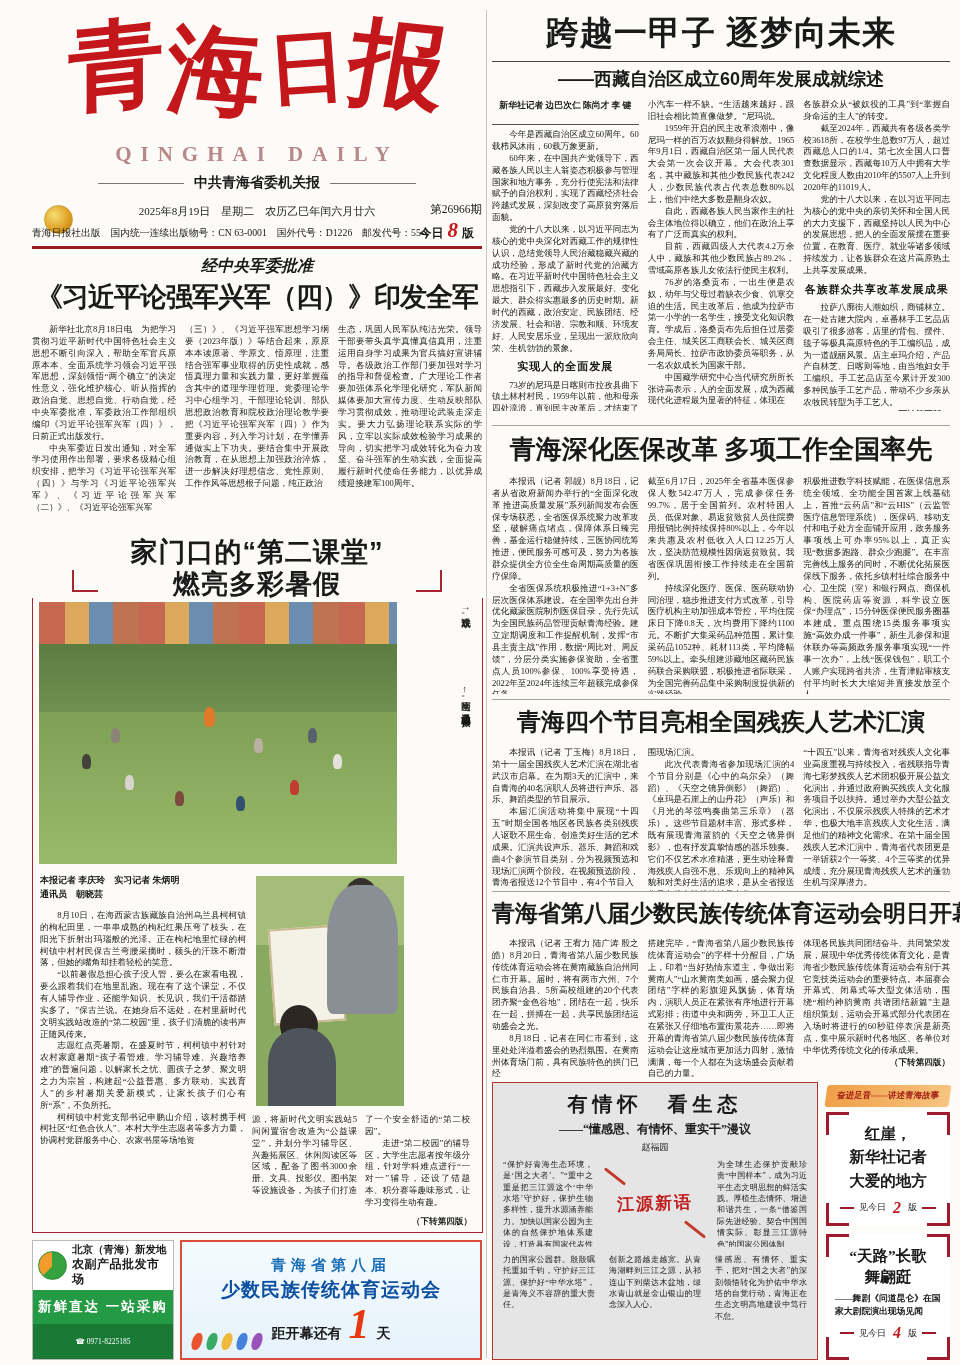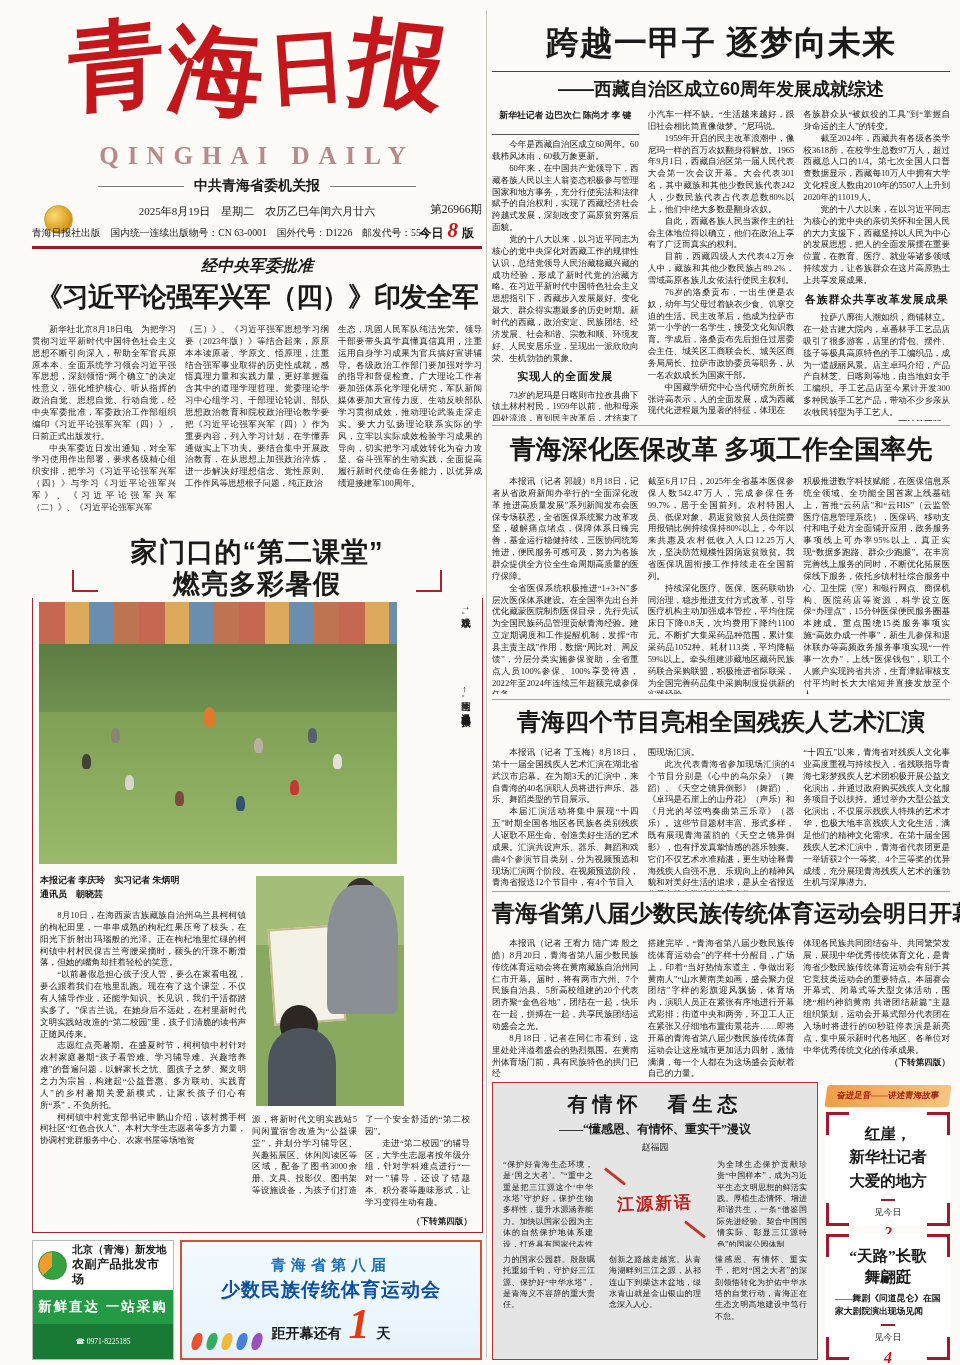--- a/index.html
+++ b/index.html
@@ -5,21 +5,21 @@
   html,body{margin:0;padding:0;background:#e8e6e0;}
   .page{position:relative;width:960px;height:1365px;background:#fcfbf7;font-family:"Liberation Serif",serif;color:#1a1a1a;overflow:hidden;margin:0 auto;}
   
   .masthead{position:absolute;left:32px;top:10px;width:450px;height:234px;}
   .mh-title{text-align:center;height:132px;white-space:nowrap;}
   .cal{display:inline-block;font-size:96px;line-height:1.15;font-weight:900;color:#c4171b;font-family:"DejaVu Serif",serif;}
   .c1{transform:rotate(-6deg) skewX(-6deg);}
   .c2{transform:rotate(4deg) translateY(6px);}
   .c3{font-size:78px;transform:rotate(-4deg) translateY(-4px);}
   .c4{transform:rotate(6deg) skewX(-4deg);}
-  .mh-en{text-align:center;font-size:25px;letter-spacing:9px;font-weight:700;color:#b8898b;margin-top:0px;}
+  .mh-en{text-align:center;font-size:21px;letter-spacing:9px;font-weight:700;color:#b8898b;margin-top:0px;}
   .mh-organ{display:flex;align-items:center;justify-content:center;gap:10px;margin-top:7px;font-size:14px;font-weight:700;}
   .dash{width:86px;height:1px;background:#777;}
   .mh-logo{position:absolute;left:12px;bottom:10px;width:27px;height:27px;border-radius:50%;background:radial-gradient(circle at 35% 35%,#f8dd74,#dd9d20 60%,#b07212);border:1px solid #c9a139;}
   .mh-date{position:absolute;left:80px;bottom:25px;width:290px;text-align:center;font-size:11px;}
   .mh-pub{position:absolute;left:0px;bottom:4px;width:378px;font-size:9.8px;white-space:nowrap;}
   .mh-issue{position:absolute;right:0;bottom:27px;font-size:11.5px;}
   .mh-today{position:absolute;right:8px;bottom:1px;font-size:12px;font-weight:700;display:flex;align-items:baseline;}
   .red8{color:#c4171b;font-size:21px;font-weight:900;font-style:italic;margin:0 4px;}
   .rule-red{position:absolute;left:32px;top:246px;width:450px;height:3px;background:#9c1b20;}
   .vdiv{position:absolute;left:486px;top:10px;width:1px;height:1348px;background:#c9c5bc;}
@@ -27,21 +27,21 @@
   
   .art{position:absolute;}
   .art-body{display:flex;gap:9px;}
   .col{flex:1;min-width:0;overflow:hidden;text-align:justify;font-size:8.6px;line-height:1.38;}
   .bp{margin:0;text-indent:2em;}
   .bp.nf{text-indent:0;}
   .bp.cont{text-indent:0;text-align:right;font-weight:600;}
   .byline{font-weight:700;text-align:center;border-bottom:1px solid #555;padding-bottom:13px;margin-bottom:4px;font-size:8.8px;}
   .xhead{font-weight:900;text-align:center;font-size:11px;margin:5px 0;letter-spacing:1px;}
   
-  .tibet{left:492px;top:21px;width:458px;}
+  .tibet{left:492px;top:11px;width:458px;}
   .tibet h1{font-family:"Liberation Sans",sans-serif;font-size:33px;font-weight:900;text-align:center;margin:0 0 5px;letter-spacing:1px;white-space:nowrap;}
   .thinrule{height:1px;background:#444;margin:1px 0 5px;}
   .tibet h2{font-size:18px;font-weight:800;text-align:center;margin:2px 0 8px;font-family:"Liberation Sans",sans-serif;}
   .tibet .art-body{height:312px;}
   
   .military{left:32px;top:256px;width:450px;}
   .kicker{text-align:center;font-size:16px;font-weight:800;margin:0;font-style:italic;}
   .military h1{font-size:27px;font-weight:900;text-align:center;margin:2px 0 9px;white-space:nowrap;letter-spacing:-1px;}
   .military .art-body{height:210px;}
   
@@ -99,21 +99,21 @@
   .pbox1{top:1112px;height:114px;}
   .pbox2{top:1234px;height:126px;}
   .ck{position:absolute;width:20px;height:20px;border:0 solid #9e1b2e;}
   .ck-tl{top:0;left:0;border-top-width:3px;border-left-width:3px;}
   .ck-tr{top:0;right:0;border-top-width:3px;border-right-width:3px;}
   .ck-bl{bottom:0;left:0;border-bottom-width:3px;border-left-width:3px;}
   .ck-br{bottom:0;right:0;border-bottom-width:3px;border-right-width:3px;}
   .pb-title{font-size:15.5px;font-weight:900;text-align:center;line-height:1.5;margin-top:10px;}
   .pbox2 .pb-title{margin-top:12px;line-height:1.35;}
   .pb-sub{font-size:8.8px;font-weight:700;padding:0 9px;margin-top:4px;line-height:1.45;}
-  .pb-see{display:flex;align-items:center;justify-content:center;gap:5px;font-size:9px;margin-top:7px;flex-direction:column;}
+  .pb-see{display:flex;align-items:center;justify-content:center;gap:5px;font-size:9px;margin-top:7px;}
   .pb-see .d{width:14px;height:2px;background:#9e1b2e;}
   .pnum{color:#c4171b;font-size:16px;font-weight:900;font-style:italic;margin:0 2px;}
   
   .ad-green{position:absolute;left:32px;top:1240px;width:142px;height:120px;border:1px solid #b9b9b9;display:flex;flex-direction:column;box-sizing:border-box;}
   .ag-top{flex:0 0 44px;background:#fff;display:flex;align-items:center;gap:5px;padding:2px 5px;}
   .ag-logo{width:27px;height:27px;border-radius:50%;background:conic-gradient(#35a13f 0 62%,#f19c2c 62% 100%);flex:none;border:1px solid #2c8d38;}
   .ag-names{font-weight:900;line-height:1.3;}
   .ag-n1{font-size:10.5px;}
   .ag-n2{font-size:12px;letter-spacing:.5px;}
   .ag-band{flex:0 0 34px;background:#259a44;color:#fff;font-size:13.5px;font-weight:900;display:flex;align-items:center;justify-content:center;letter-spacing:2px;font-family:"Liberation Sans",sans-serif;}

